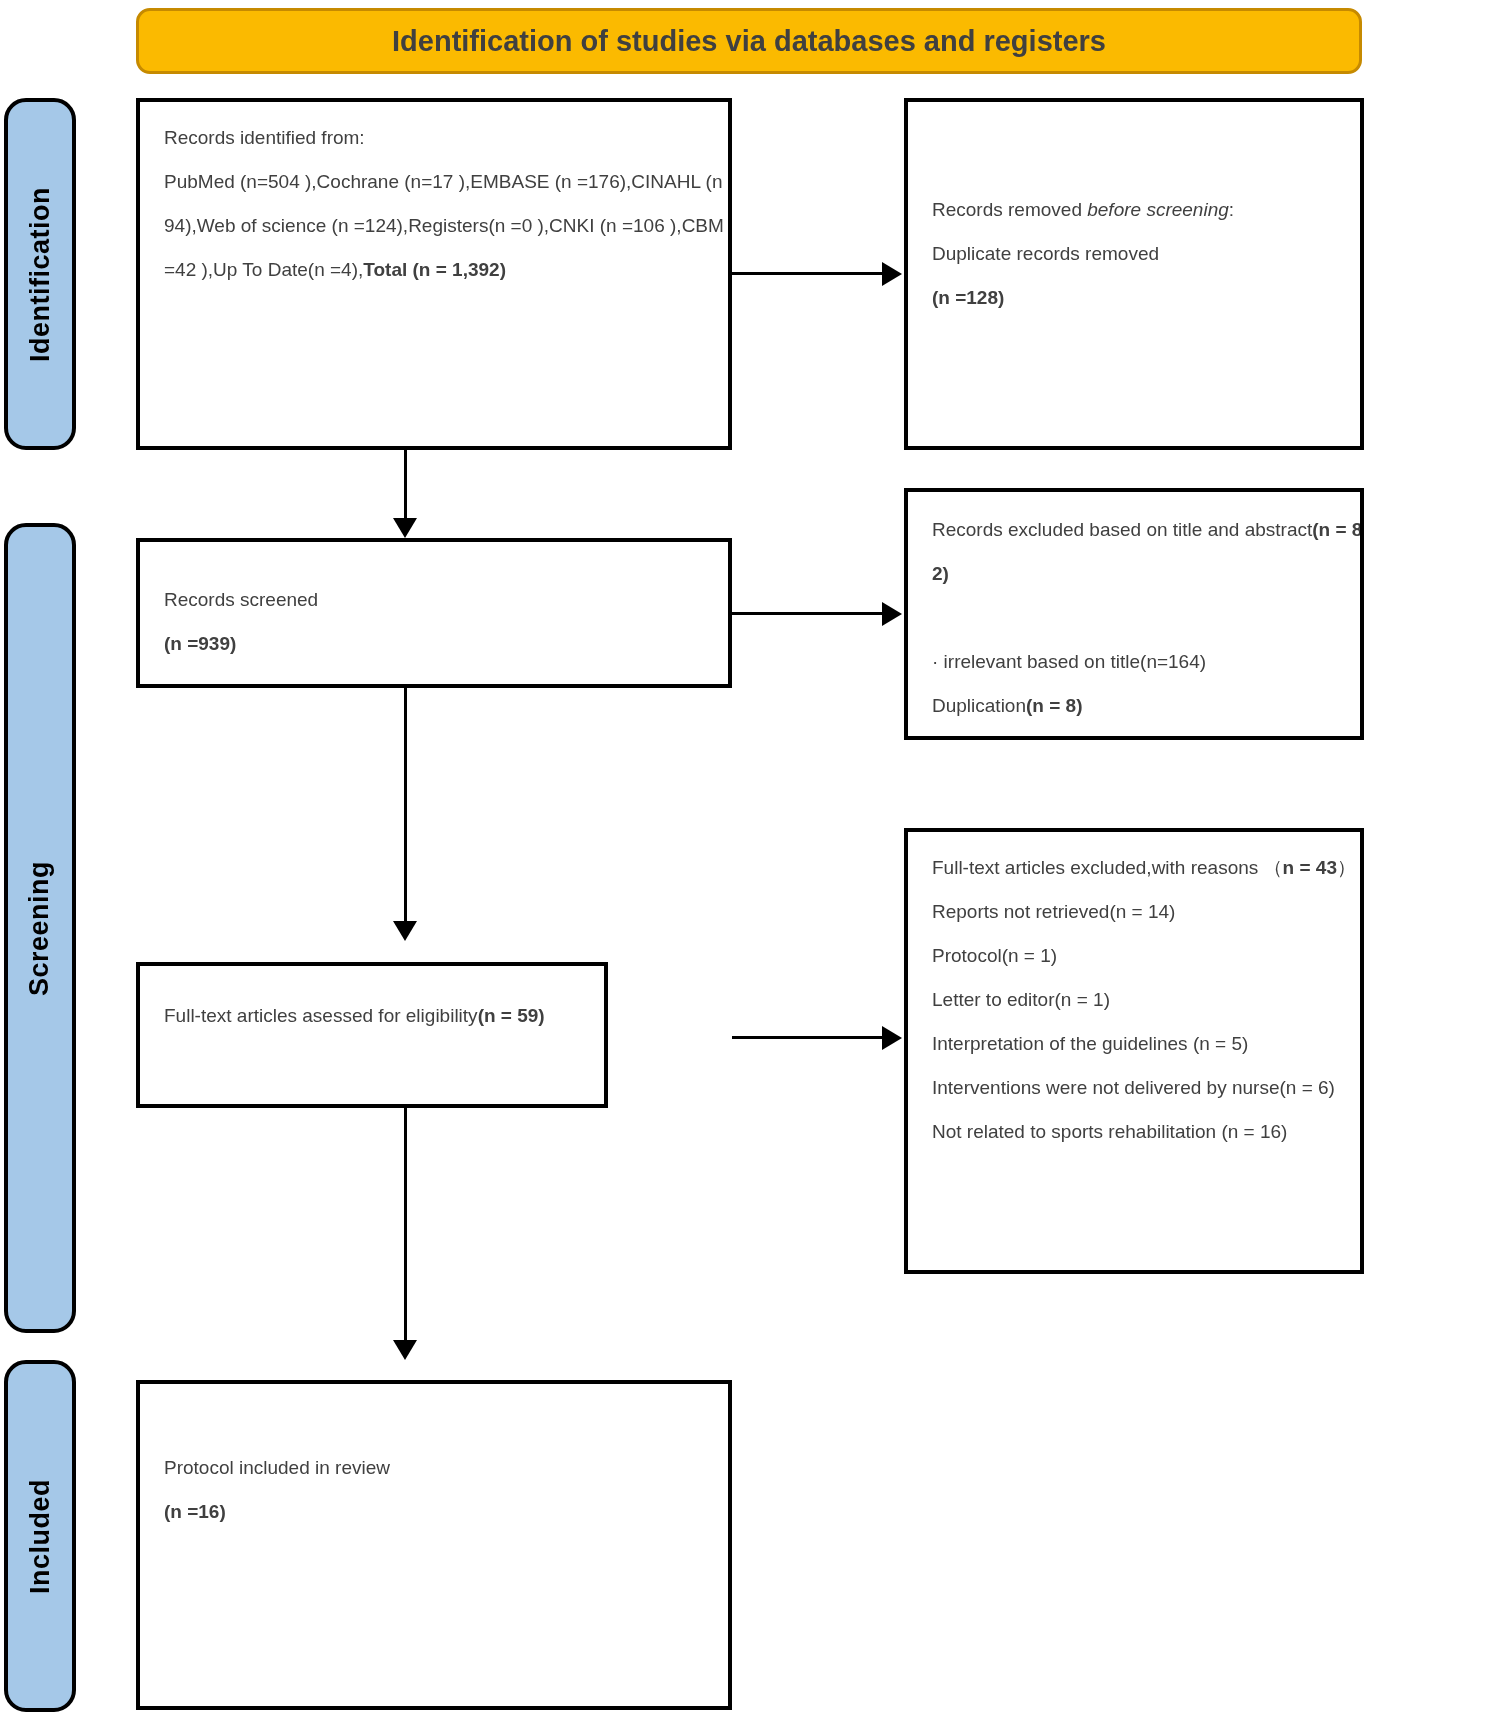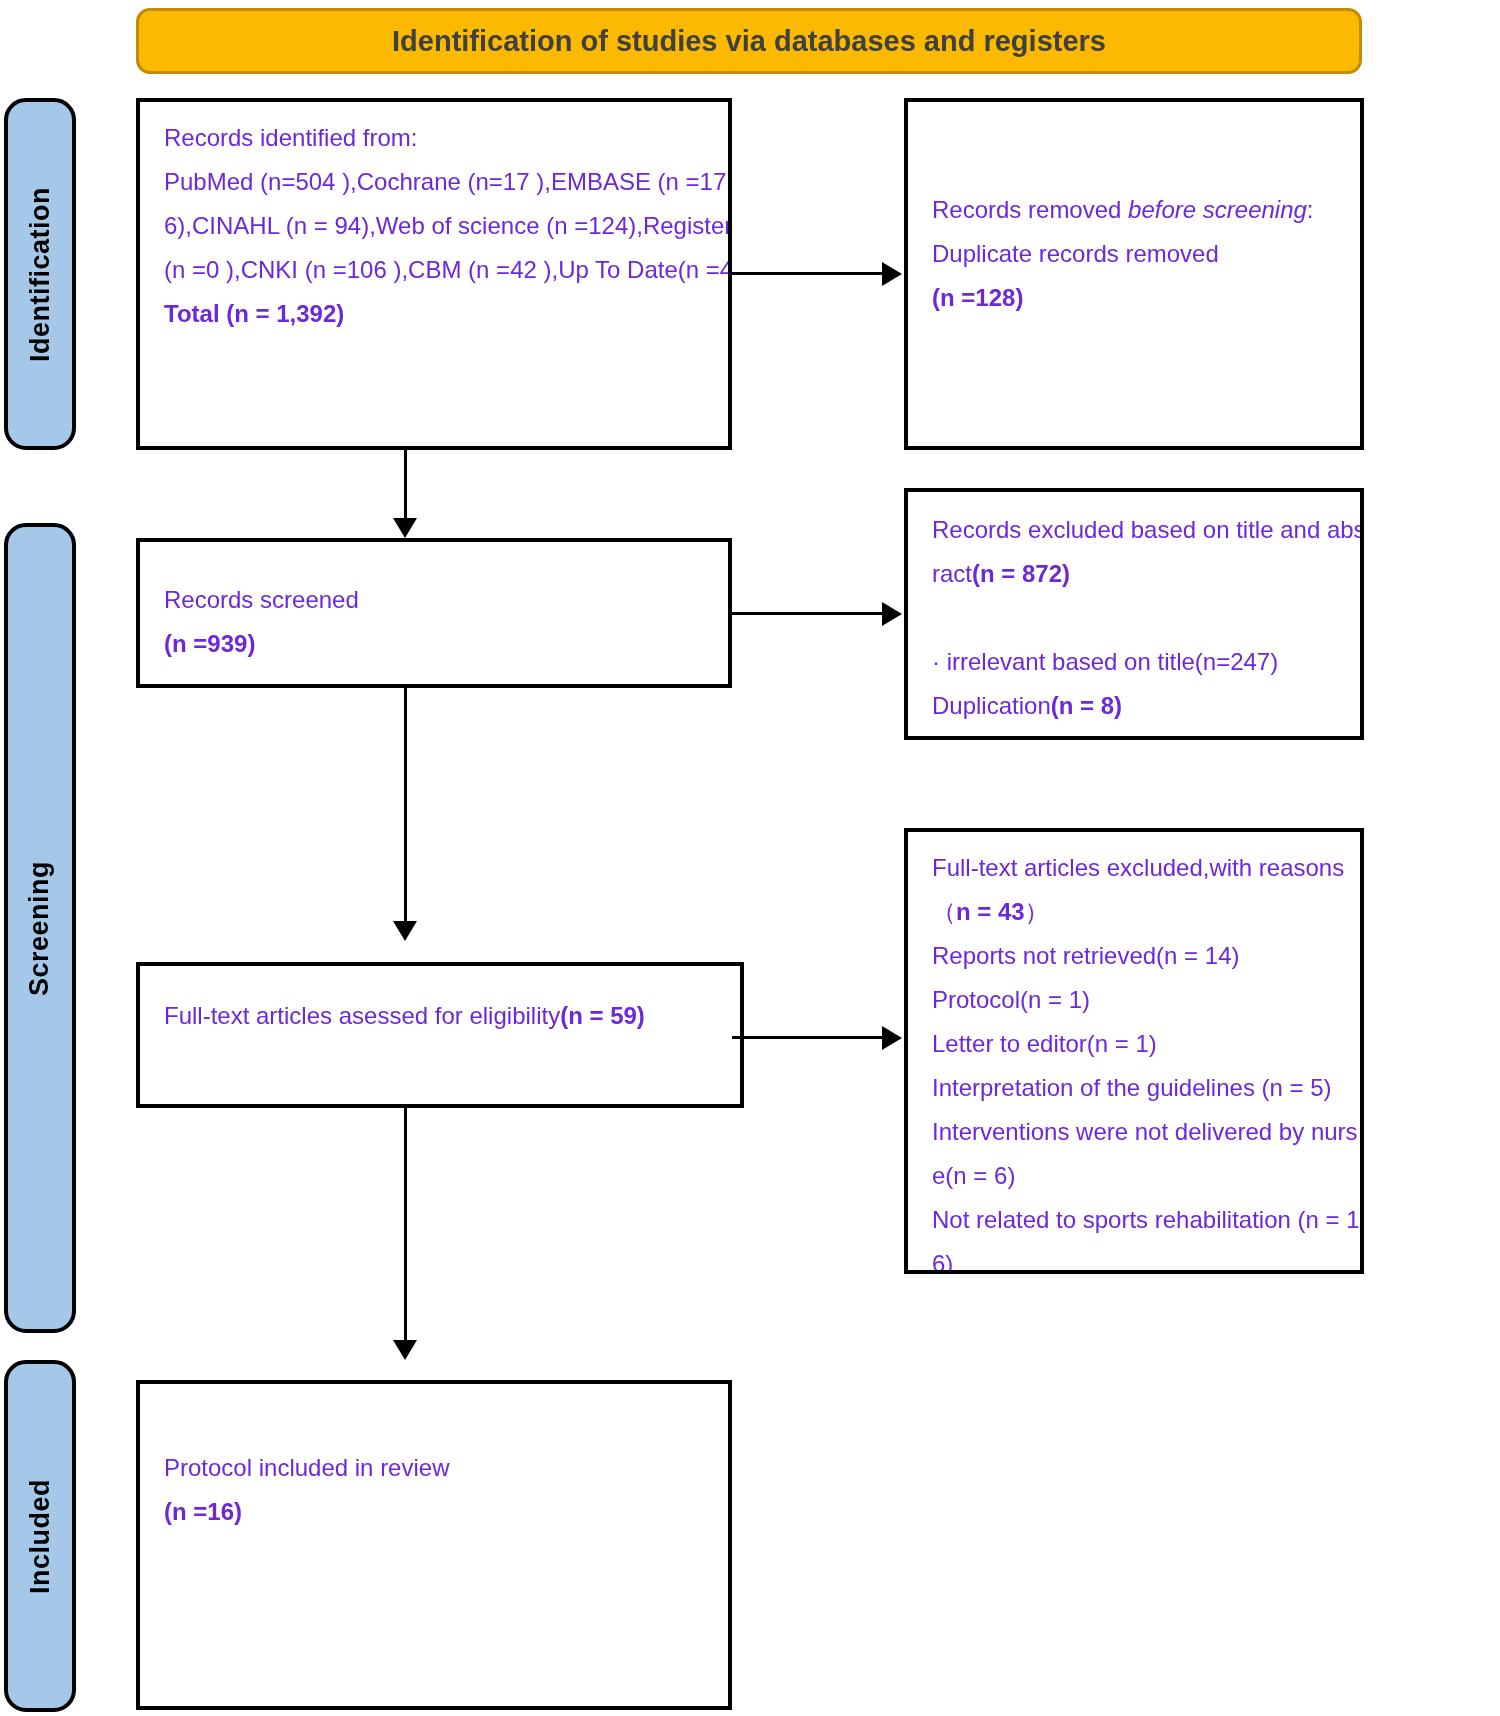--- a/index.html
+++ b/index.html
@@ -71,43 +71,43 @@
     background: #ffffff;
     border: 4px solid #000000;
     box-sizing: border-box;
     overflow: hidden;
   }
   .fbox .body {
     position: absolute;
     left: 24px;
     top: 22px;
     right: -26px;
-    font-size: 24px;
+    font-size: 19px;
     line-height: 44px;
-    color: #6d28d9;
+    color: #404040;
     white-space: pre-wrap;
     word-break: break-all;
   }
   b.bold { font-weight: bold; }
   i.ital { font-style: italic; }
 
   
   #box-identified      { left: 136px; top: 98px;  width: 596px; height: 352px; }
   #box-identified .body{ top: 14px; }
   #box-duplicates      { left: 904px; top: 98px;  width: 460px; height: 352px; padding-left: 12px; }
   #box-duplicates .body{ top: 86px; right: 6px; word-break: normal; }
 
   
   #box-screened        { left: 136px; top: 538px; width: 596px; height: 150px; }
   #box-screened .body  { top: 36px; right: 10px; word-break: normal; }
   #box-excluded-ta     { left: 904px; top: 488px; width: 460px; height: 252px; }
   #box-excluded-ta .body { top: 16px; right: -14px; }
 
   
-  #box-fulltext        { left: 136px; top: 962px; width: 608px; height: 146px; }
+  #box-fulltext        { left: 136px; top: 962px; width: 472px; height: 146px; }
   #box-fulltext .body  { top: 28px; right: 10px; word-break: normal; }
   #box-excluded-ft     { left: 904px; top: 828px; width: 460px; height: 446px; }
   #box-excluded-ft .body { top: 14px; right: -10px; }
 
   
   #box-included        { left: 136px; top: 1380px; width: 596px; height: 330px; }
   #box-included .body  { top: 62px; right: 10px; word-break: normal; }
 
   
   .conn { position: absolute; }
@@ -159,21 +159,21 @@
   <div class="arrow-right" style="left:882px; top:262px;"></div>
 
   <div class="conn vline" style="left:404px; top:450px; height:70px;"></div>
   <div class="arrow-down" style="left:393px; top:518px;"></div>
 
   <div class="fbox" id="box-screened">
     <div class="body"><span>Records screened</span><br><b class="bold">(n =939)</b></div>
   </div>
 
   <div class="fbox" id="box-excluded-ta">
-    <div class="body"><span>Records excluded based on title and abstract</span><b class="bold">(n = 872)</b><br><br><span>· irrelevant based on title(n=247)</span><br><span>Duplication</span><b class="bold">(n = 8)</b></div>
+    <div class="body"><span>Records excluded based on title and abstract</span><b class="bold">(n = 872)</b><br><br><span>· irrelevant based on title(n=164)</span><br><span>Duplication</span><b class="bold">(n = 8)</b></div>
   </div>
 
   <div class="conn hline" style="left:732px; top:612px; width:150px;"></div>
   <div class="arrow-right" style="left:882px; top:602px;"></div>
 
   <div class="conn vline" style="left:404px; top:688px; height:235px;"></div>
   <div class="arrow-down" style="left:393px; top:921px;"></div>
 
   <div class="fbox" id="box-fulltext">
     <div class="body"><span>Full-text articles asessed for eligibility</span><b class="bold">(n = 59)</b></div>

